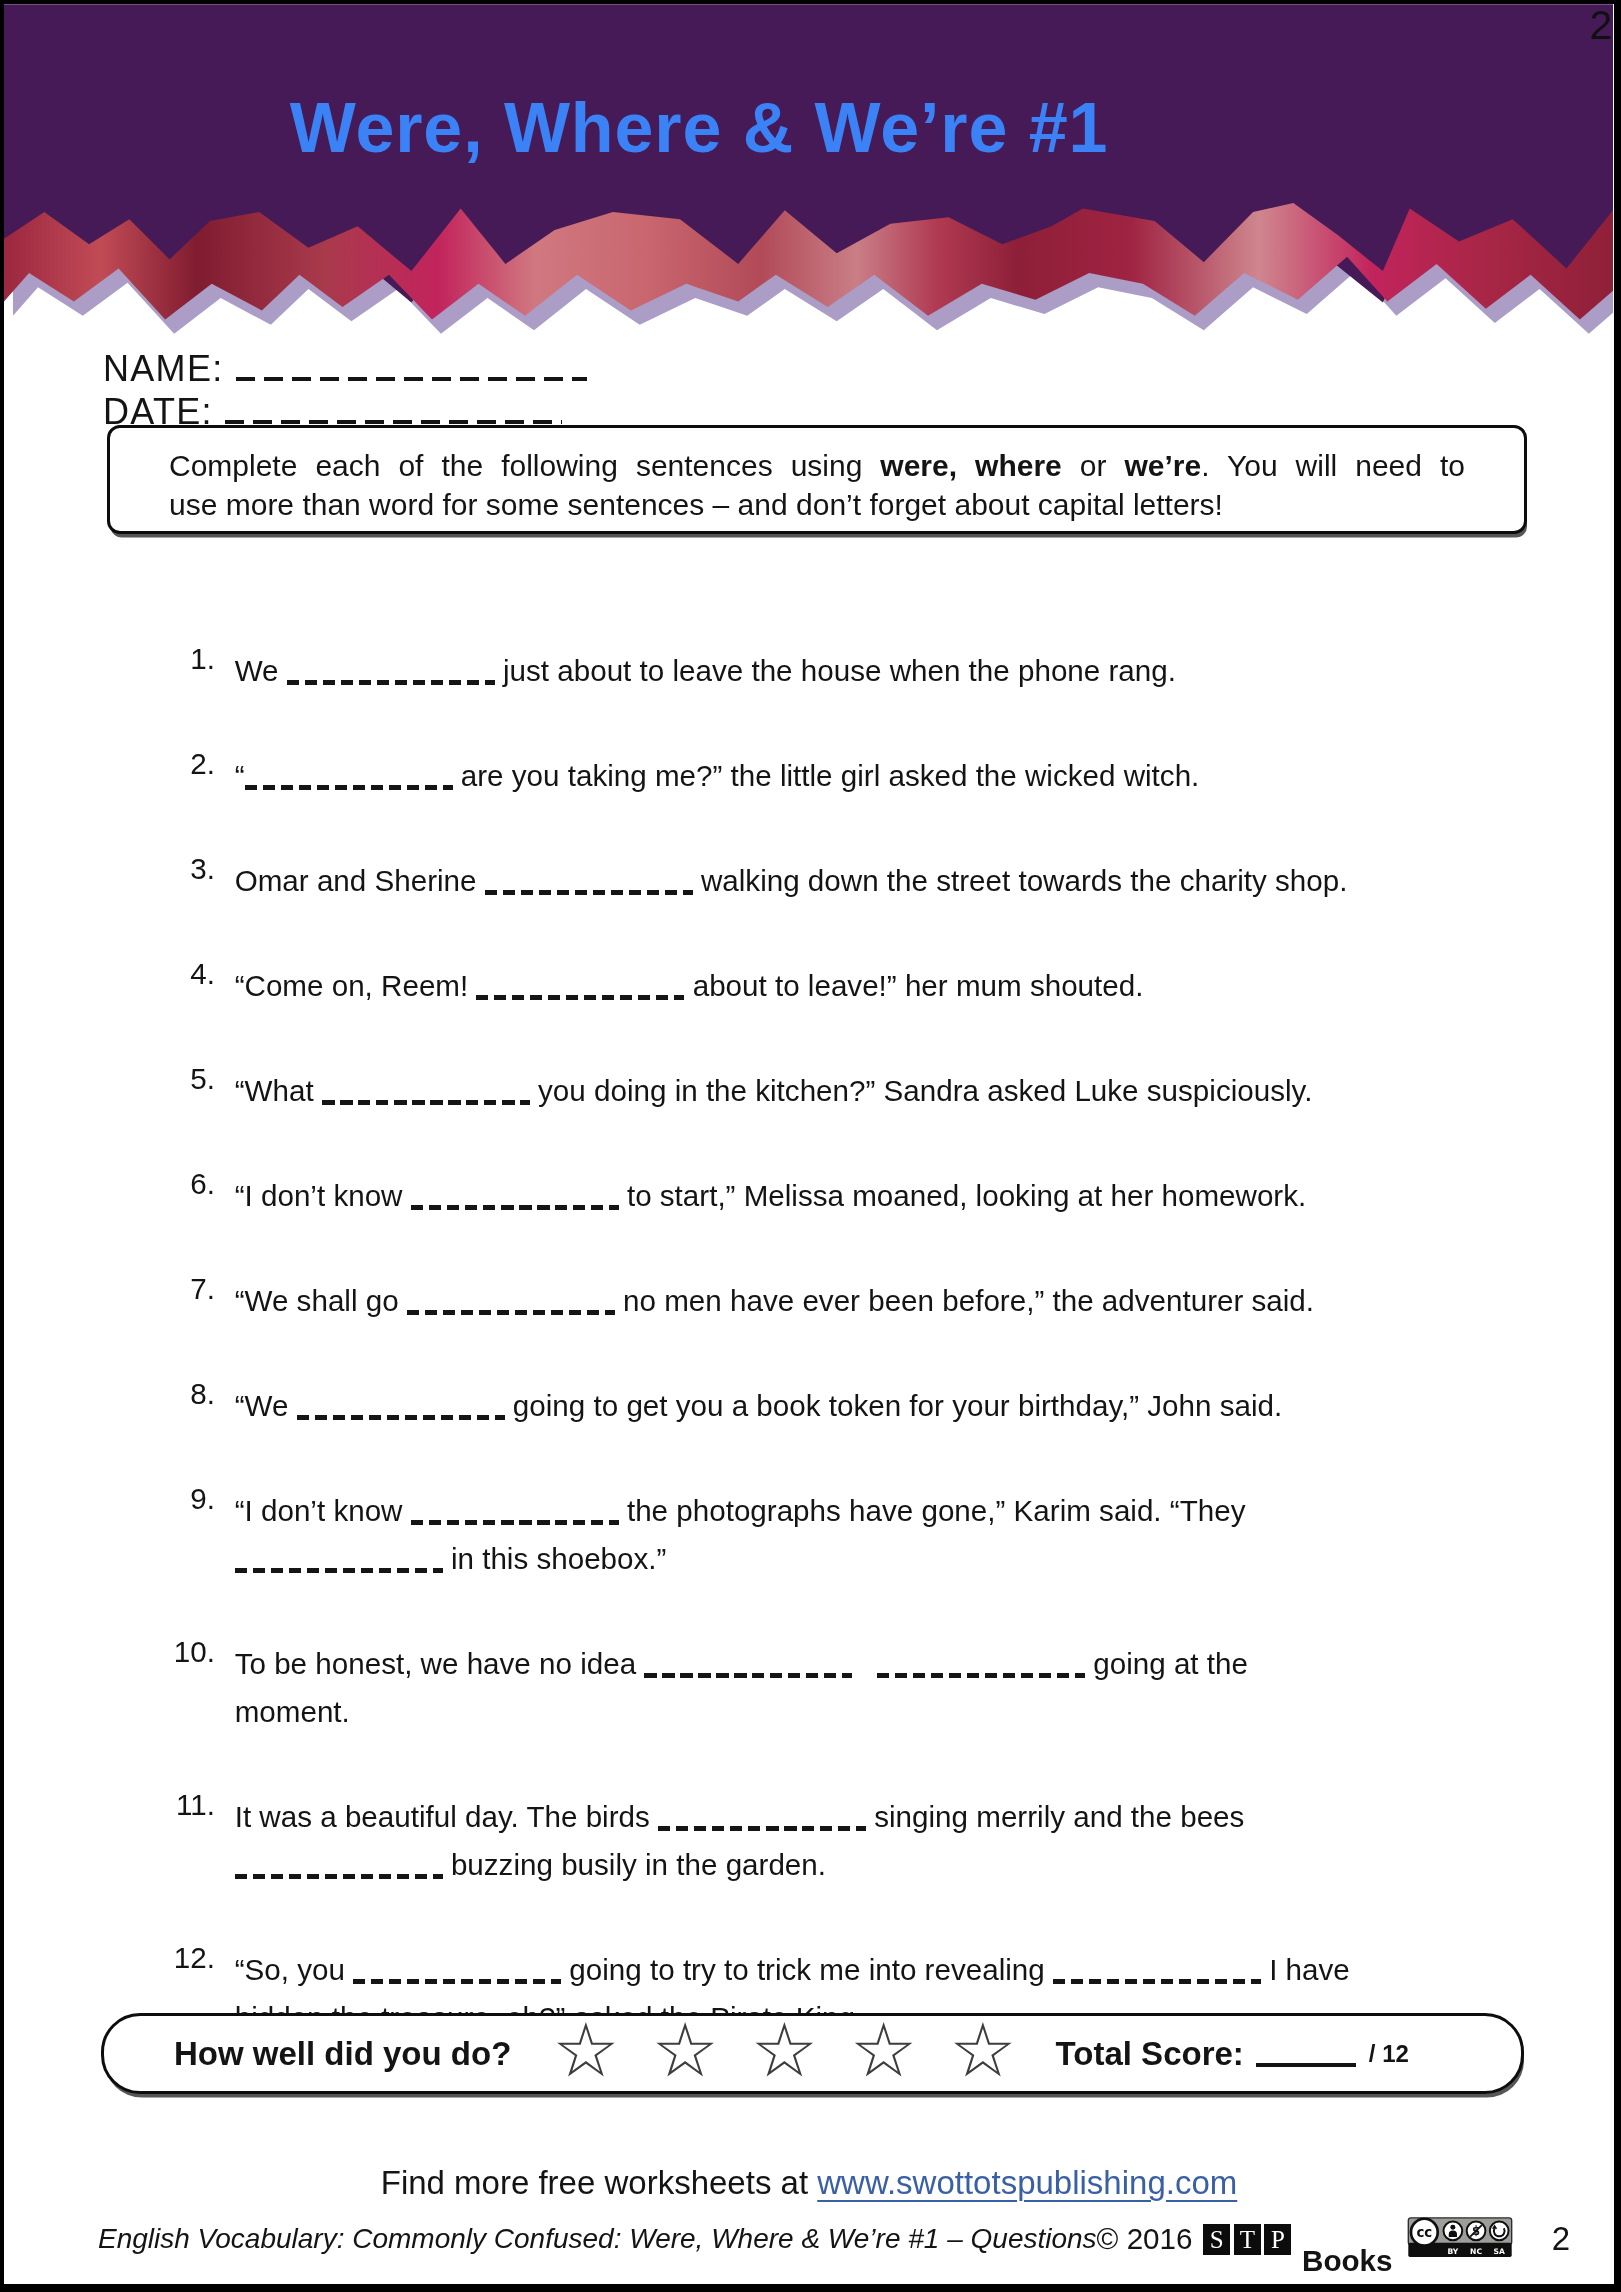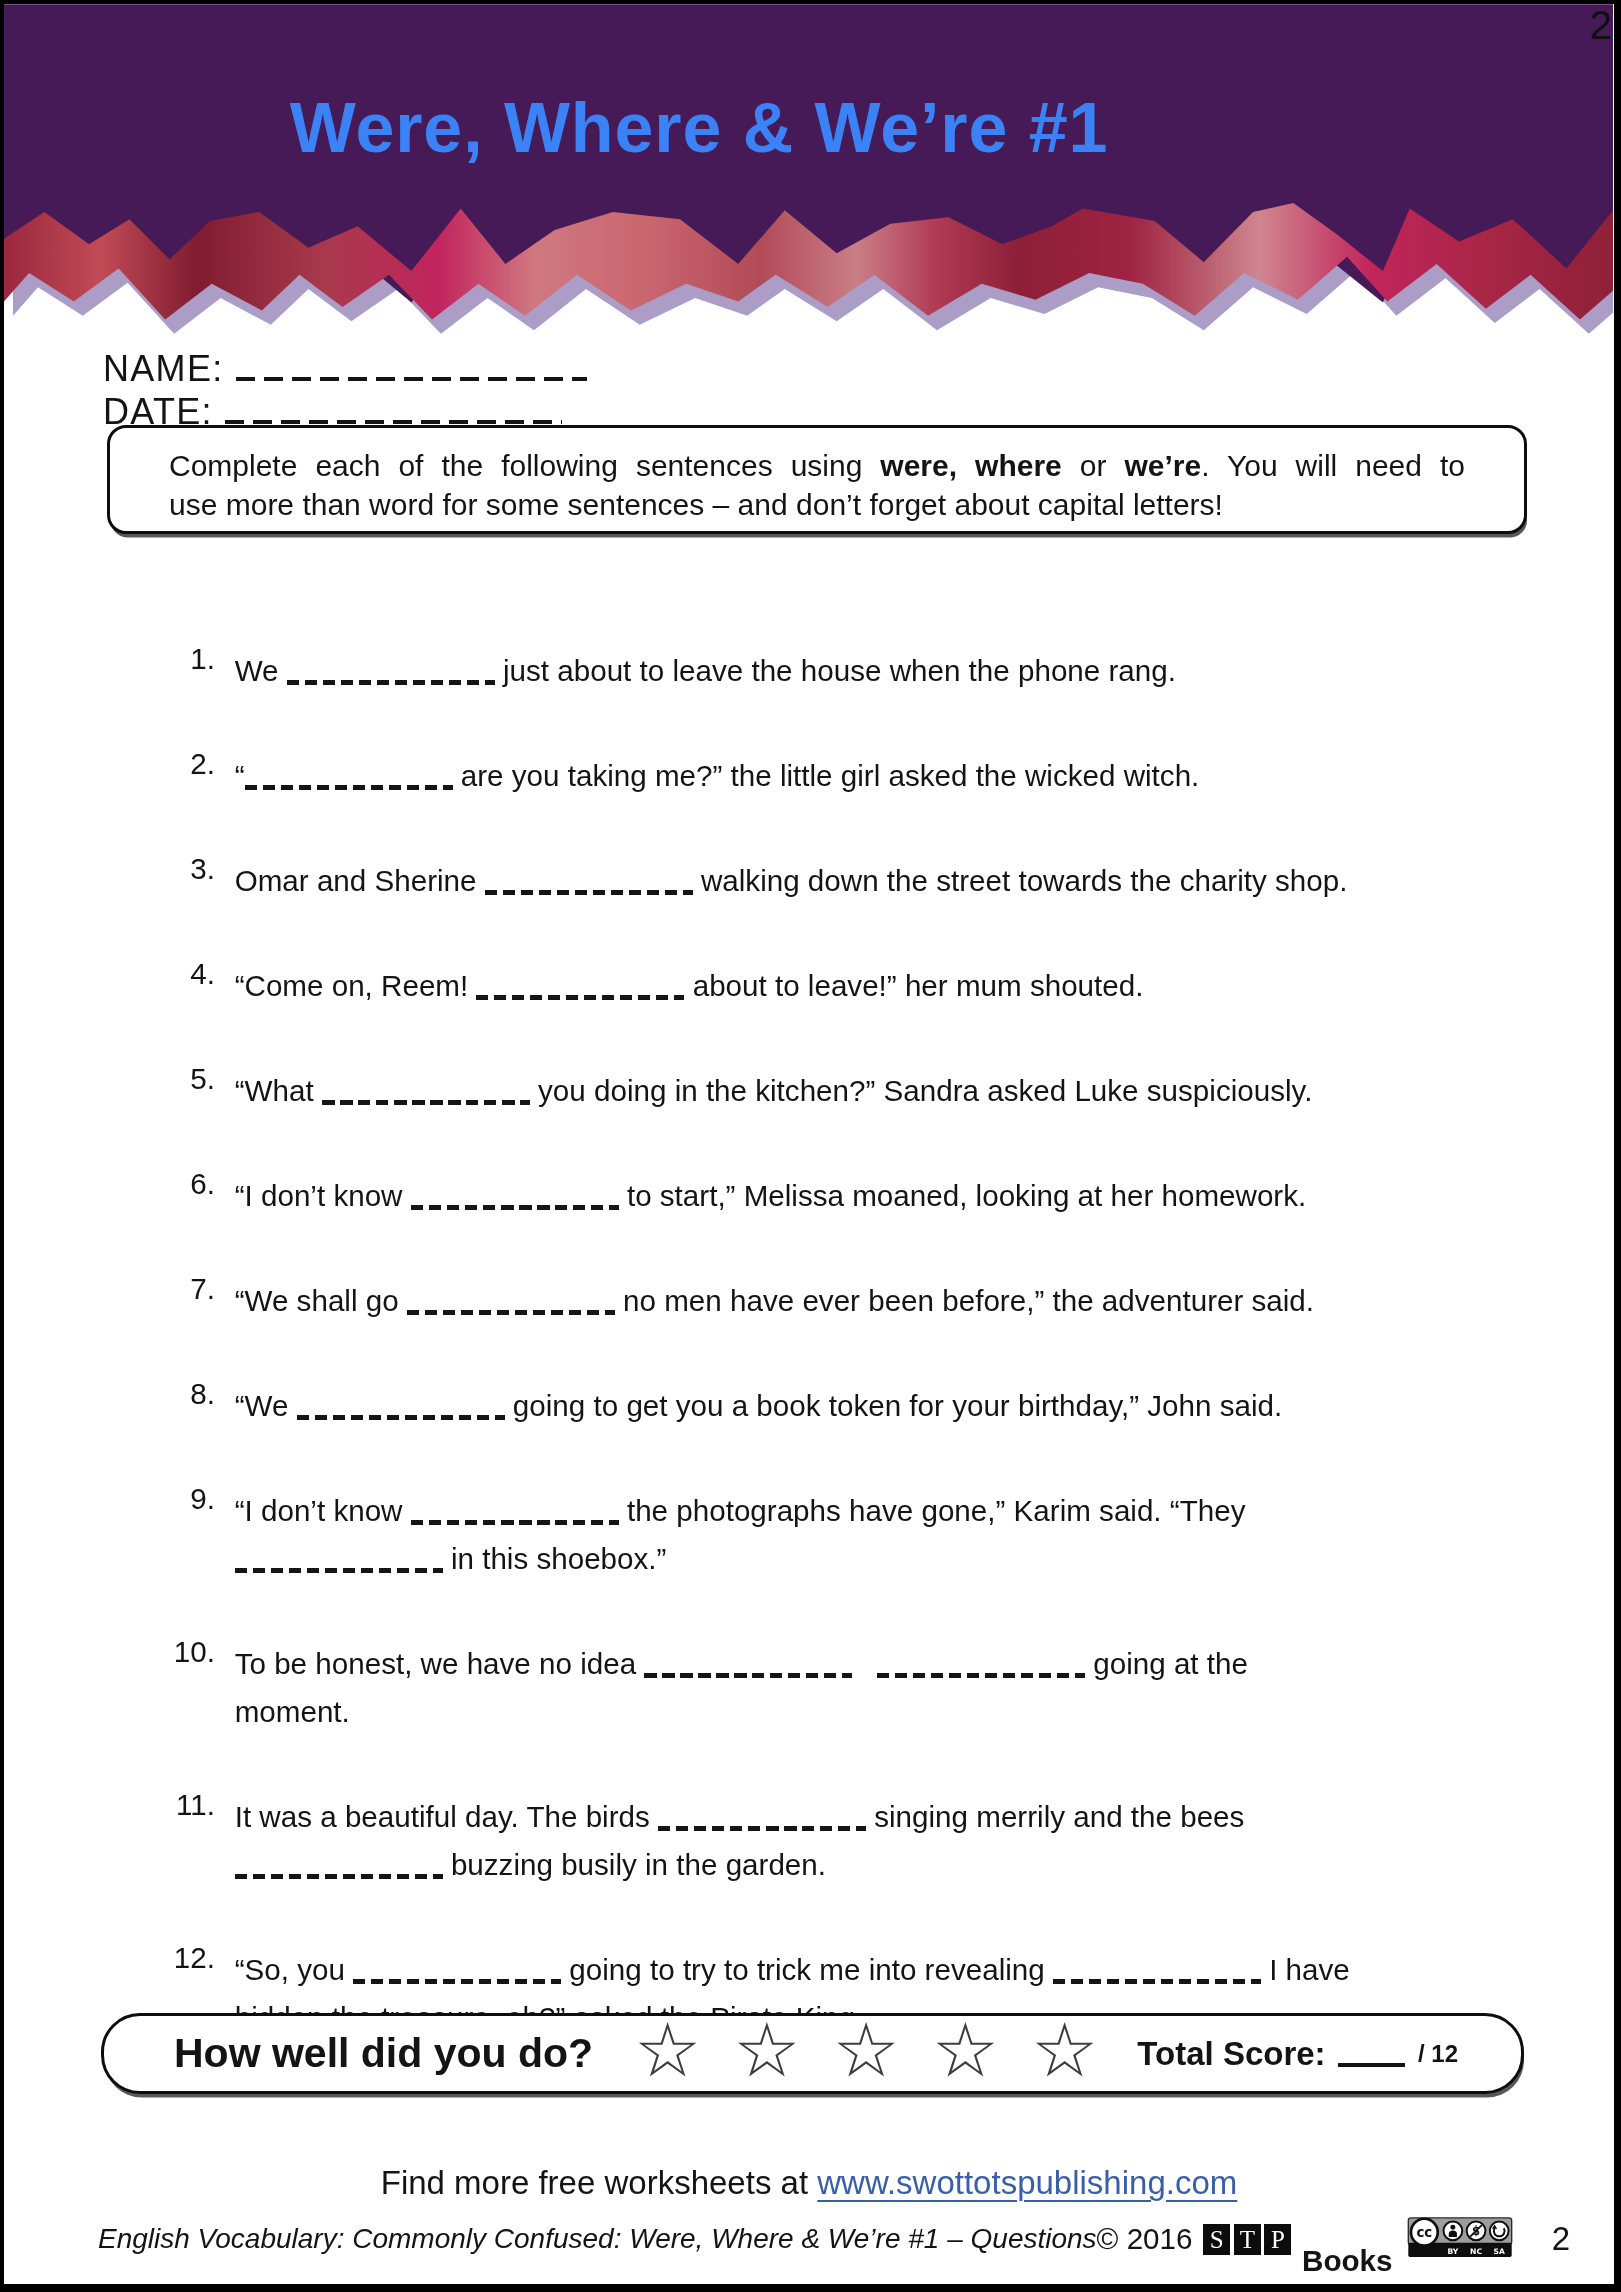--- a/index.html
+++ b/index.html
@@ -28,21 +28,21 @@
   .nd-group{display:flex;align-items:baseline;}
   .write-line{
     display:inline-block;height:27px;margin-left:12.5px;
     background:repeating-linear-gradient(90deg,#141414 0 19px,transparent 19px 28px) left bottom/100% 4.5px no-repeat;
   }
   .write-line.name{width:351px;}
   .write-line.date{width:337px;}
   
   .instruction-box{
     position:absolute;top:421px;left:103px;width:1420px;height:109px;box-sizing:border-box;
-    border:3.6px solid #0d0d0d;border-radius:19px;background:#fff;
+    border:3.6px solid #0d0d0d;border-radius:13px;background:#fff;
     padding:18px 59px 0 59px;
     box-shadow:1.8px 5.4px 0 -1.8px rgba(45,45,45,.8);
   }
   .inst-line{font-size:30px;line-height:39px;white-space:nowrap;}
   .inst-line.justify{text-align:justify;text-align-last:justify;}
   .inst-line b{font-weight:bold;}
   
   .questions{position:absolute;top:631px;left:99px;width:1397px;}
   .q-item{display:flex;margin-bottom:45px;}
   .q-num{
@@ -55,21 +55,21 @@
     display:inline-block;width:208px;height:4.5px;vertical-align:-3.6px;
     background:repeating-linear-gradient(90deg,#151515 0 12.5px,transparent 12.5px 18px);
   }
   
   .score-box{
     position:absolute;top:2009px;left:97px;width:1423px;height:81px;box-sizing:border-box;
     border:3.6px solid #0d0d0d;border-radius:39px;background:#fff;
     display:flex;align-items:center;padding:0 63px 0 70px;
     box-shadow:1.8px 5.4px 0 -1.8px rgba(45,45,45,.8);
   }
-  .score-prompt{font-size:41px;font-weight:bold;white-space:nowrap;}
+  .score-prompt{font-size:33px;font-weight:bold;white-space:nowrap;}
   .stars{display:flex;gap:32px;margin-left:41px;align-items:center;}
   .star{
     font-family:"DejaVu Sans",sans-serif;font-size:75px;line-height:54px;
     color:#3d3d3d;display:inline-block;transform:translateY(-3.6px);
   }
   .total-label{font-size:33px;font-weight:bold;margin-left:39px;white-space:nowrap;}
   .total-blank{
     display:inline-block;width:100px;height:23px;margin:0 12.5px;
     border-bottom:4.5px solid #141414;
   }

